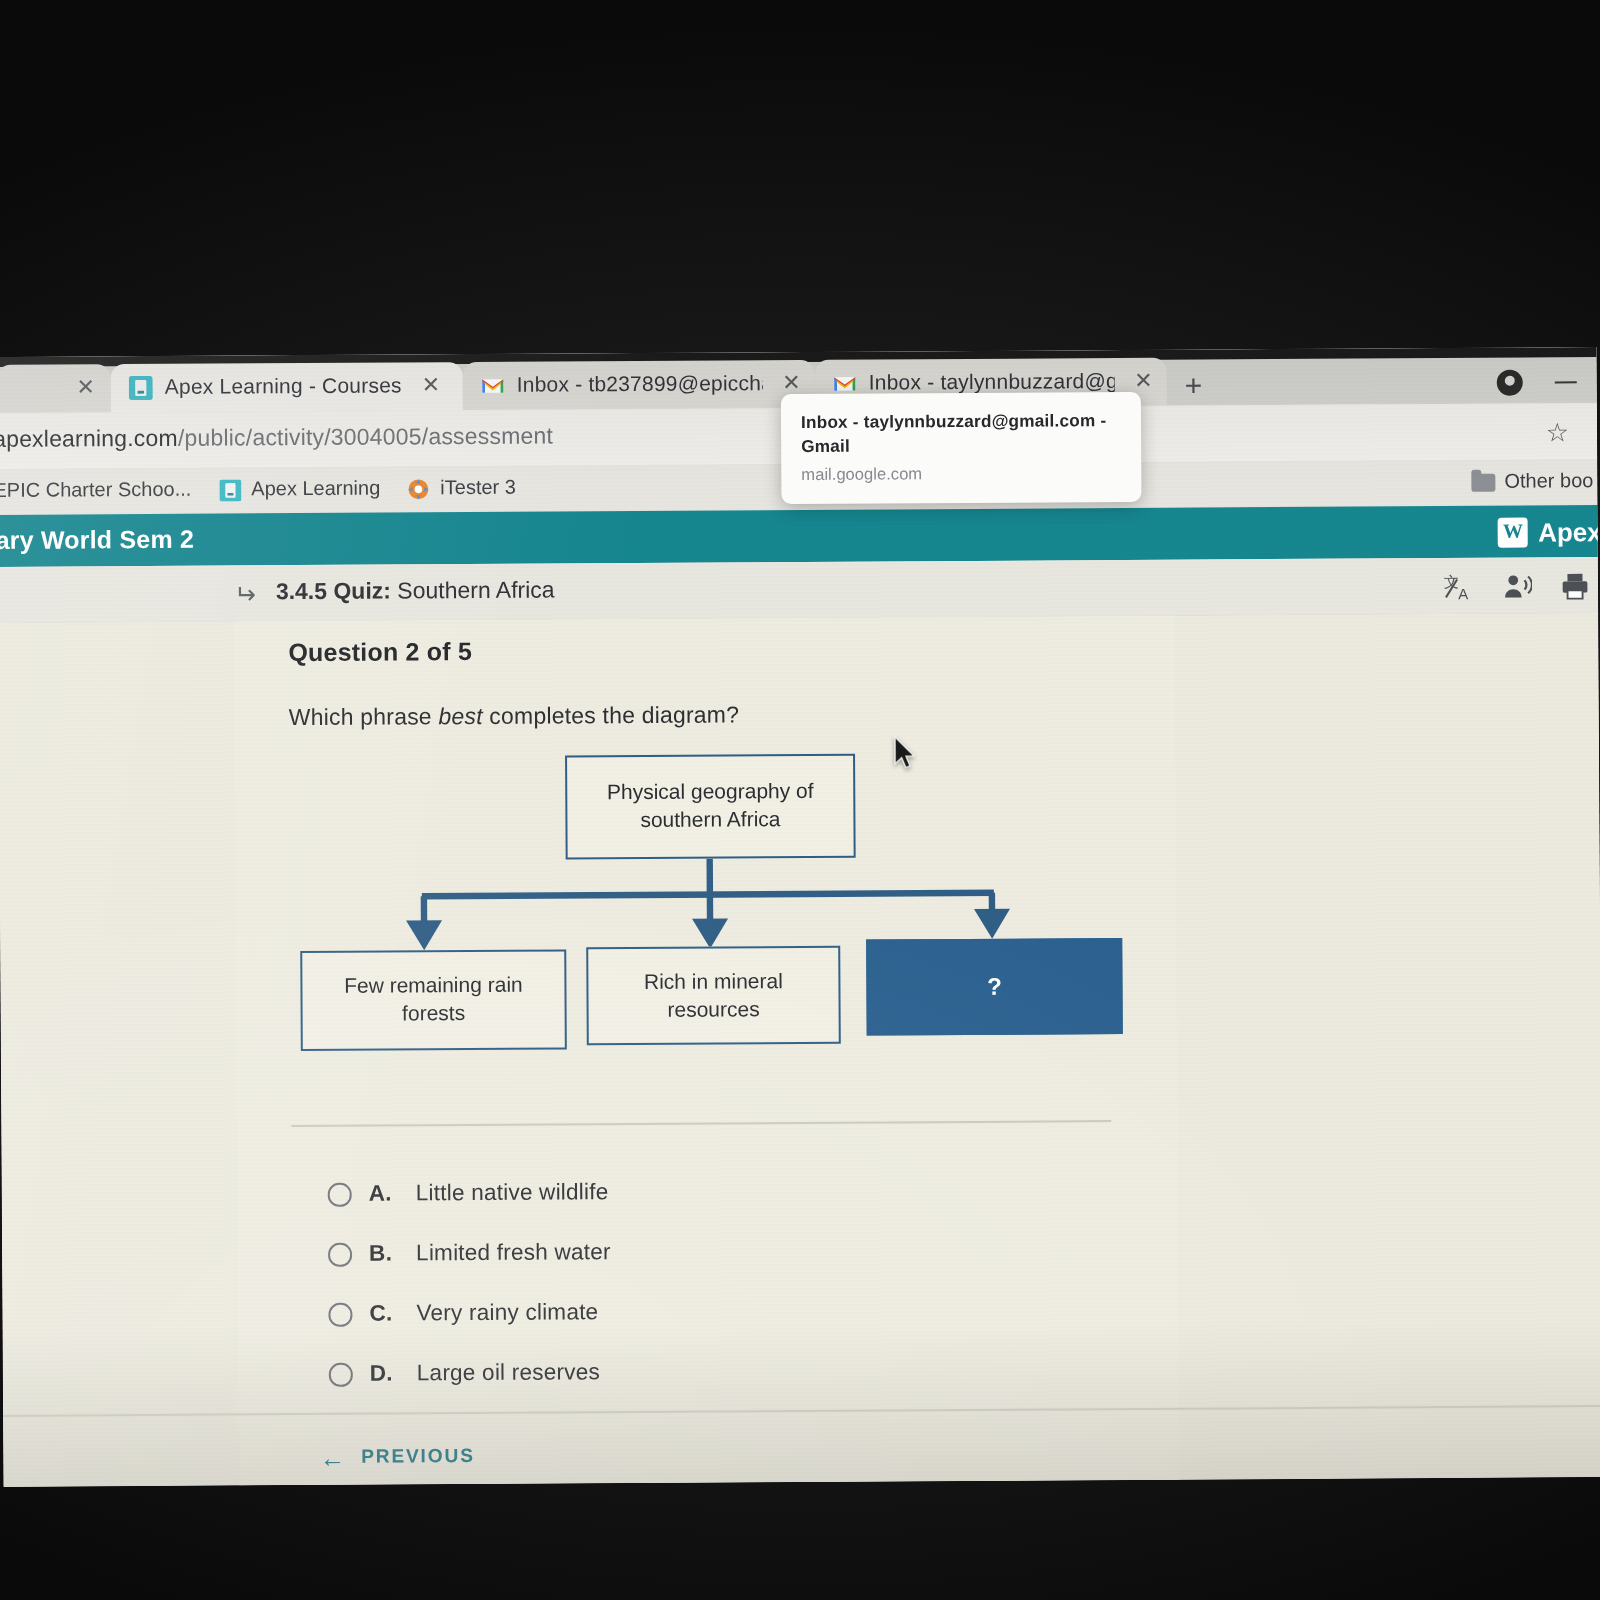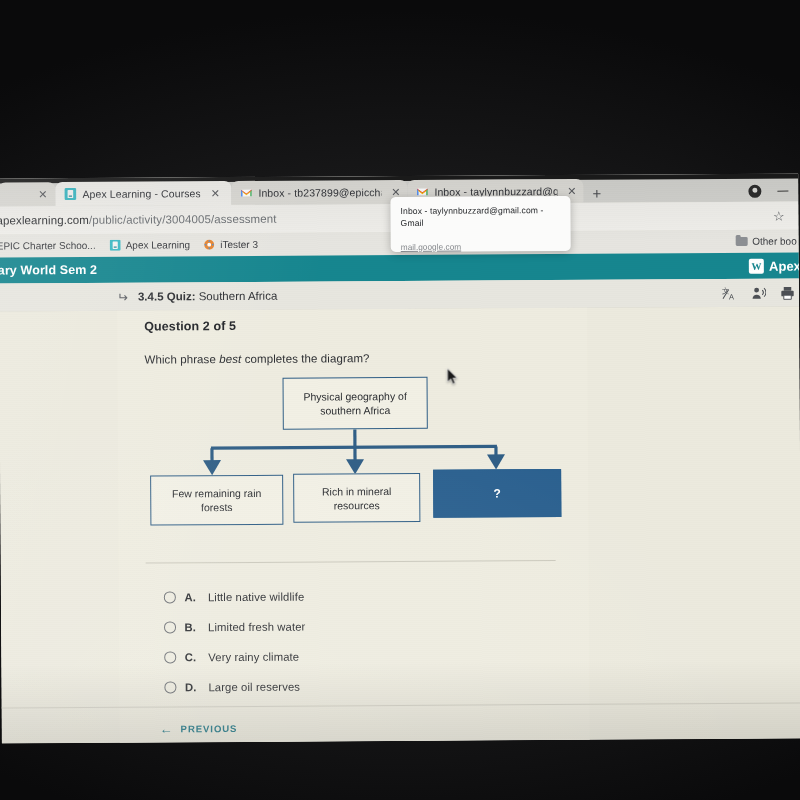--- a/index.html
+++ b/index.html
@@ -138,24 +138,24 @@
     left: 392px; top: 21px;
     width: 180px; height: 55px;
     background: #fbfbfa;
     border-radius: 5px;
     box-shadow: 0 2px 9px rgba(0,0,0,0.26);
     padding: 8px 10px 0 10px;
     box-sizing: border-box;
     z-index: 40;
   }
   .popup .ttl {
-    font-size: 8.6px; font-weight: normal; color: #26282b; line-height: 12.4px;
+    font-size: 8.6px; font-weight: bold; color: #26282b; line-height: 12.4px;
     letter-spacing: .1px;
   }
-  .popup .sub { font-size: 8.3px; color: #86898d; margin-top: 12px; text-decoration: underline; }
+  .popup .sub { font-size: 8.3px; color: #86898d; margin-top: 2px; }
 
   
   .apexbar {
     position: absolute; left:0; top: 79px; width: 800px; height: 26px;
     background: #16868f;
     display: flex; align-items: center;
     color: #ffffff;
   }
   .apex-course {
     font-size: 12.5px; font-weight: bold; letter-spacing: .1px; margin-left: -6px;

